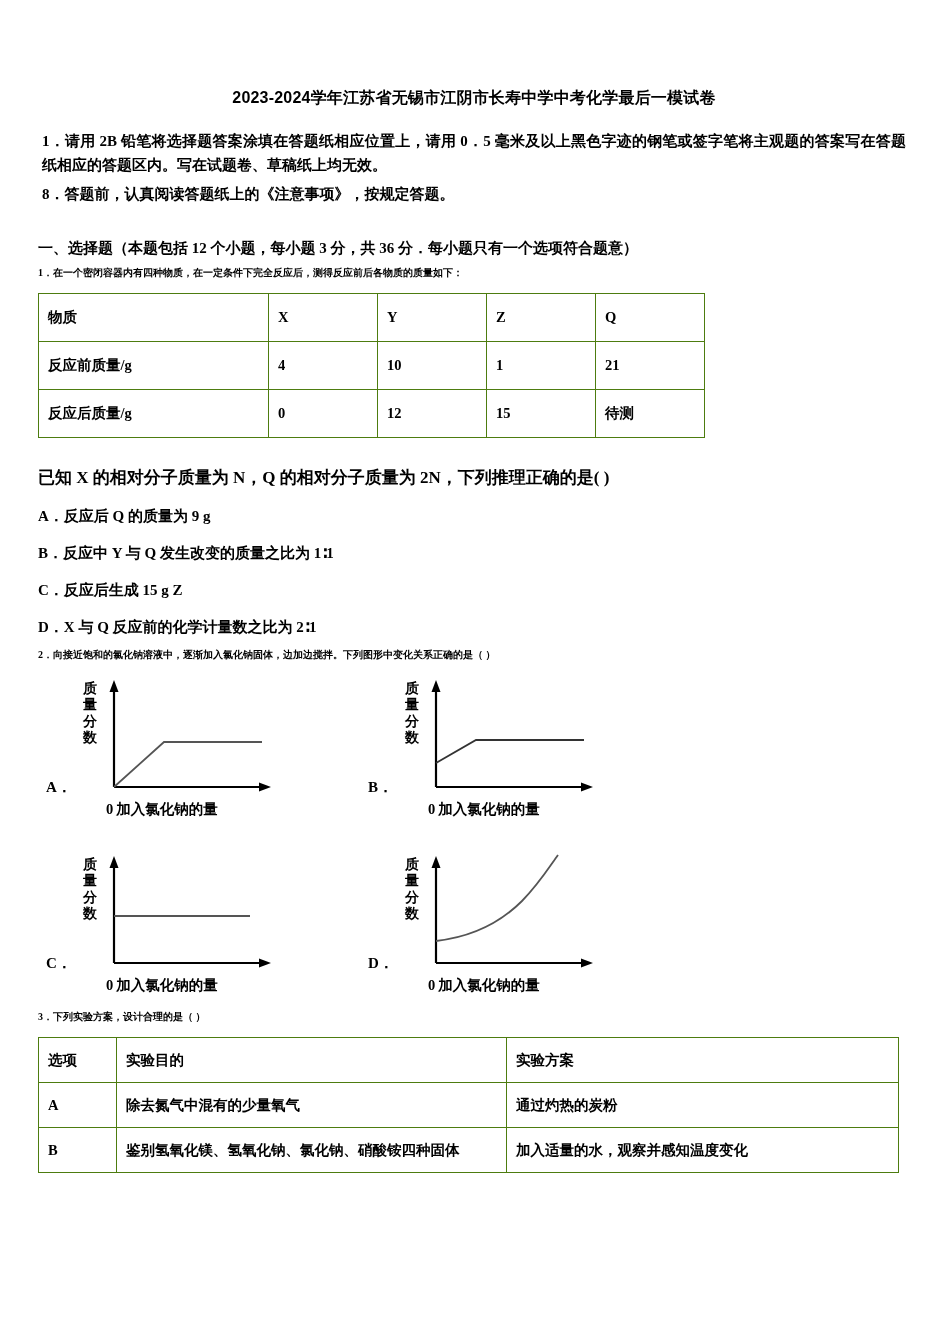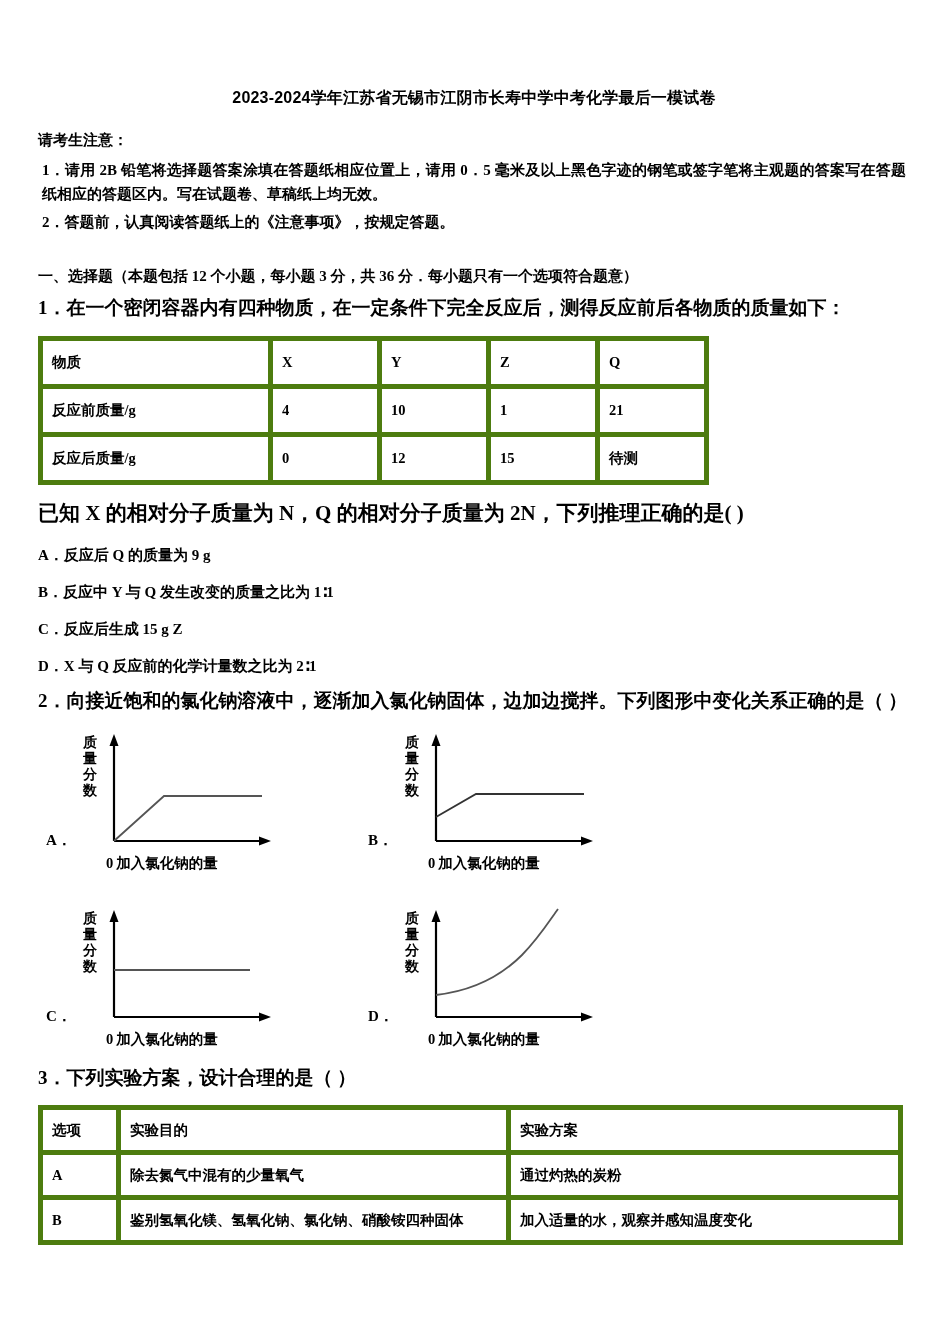--- a/index.html
+++ b/index.html
@@ -43,35 +43,35 @@
   .spacer-md { height: 14px; }
   .spacer-sm { height: 8px; }
 
   .section-head {
     font-size: 15px;
     font-weight: bold;
     line-height: 1.6;
     margin: 0 0 5px 0;
   }
   .q-line {
-    font-size: 19px;
+    font-size: 10px;
     font-weight: bold;
     line-height: 1.6;
     margin: 0;
   }
 
   
   table.grid {
     border-collapse: collapse;
     table-layout: fixed;
     font-size: 14.5px;
     font-weight: bold;
   }
   table.grid td {
-    border: 5px solid #4d7c0f;
+    border: 1px solid #4d7c0f;
     padding: 10px 9px;
     vertical-align: middle;
     line-height: 1.3;
   }
   
   table.t1 {
     width: 666px;
     margin: 12px 0 0 0;
   }
   table.t1 td { height: 48px; }
@@ -83,24 +83,24 @@
     width: 860px;
     margin: 12px 0 0 0;
     border-radius: 7px;
   }
   table.t2 td { height: 45px; }
   table.t2 .d0 { width: 78px; }
   table.t2 .d1 { width: 390px; }
   table.t2 .d2 { width: 392px; }
 
   .after-table-note {
-    font-size: 21px;
+    font-size: 17px;
     font-weight: bold;
     line-height: 1.6;
-    margin: 12px 0 0 0;
+    margin: 26px 0 0 0;
   }
   .opt {
     font-size: 15px;
     font-weight: bold;
     line-height: 1.6;
     margin: 13px 0 0 0;
   }
 
   
   .fig-grid {
@@ -149,23 +149,22 @@
   }
   .axis-xlabel .zero { margin-right: 3px; }
 </style>
 </head>
 <body>
 
 <div class="page">
 
   <h1 class="doc-title">2023-2024学年江苏省无锡市江阴市长寿中学中考化学最后一模试卷</h1>
 
-  <p class="notice-head">请考生注意：</p>
   <p class="notice-line">1．请用 2B 铅笔将选择题答案涂填在答题纸相应位置上，请用 0．5 毫米及以上黑色字迹的钢笔或签字笔将主观题的答案写在答题纸相应的答题区内。写在试题卷、草稿纸上均无效。</p>
-  <p class="notice-line">2．答题前，认真阅读答题纸上的《注意事项》，按规定答题。</p>
+  <p class="notice-line">8．答题前，认真阅读答题纸上的《注意事项》，按规定答题。</p>
 
   <div class="spacer-lg"></div>
 
   <p class="section-head">一、选择题（本题包括 12 个小题，每小题 3 分，共 36 分．每小题只有一个选项符合题意）</p>
 
   <p class="q-line">1．在一个密闭容器内有四种物质，在一定条件下完全反应后，测得反应前后各物质的质量如下：</p>
 
   <table class="grid t1">
     <tbody>
       <tr>

